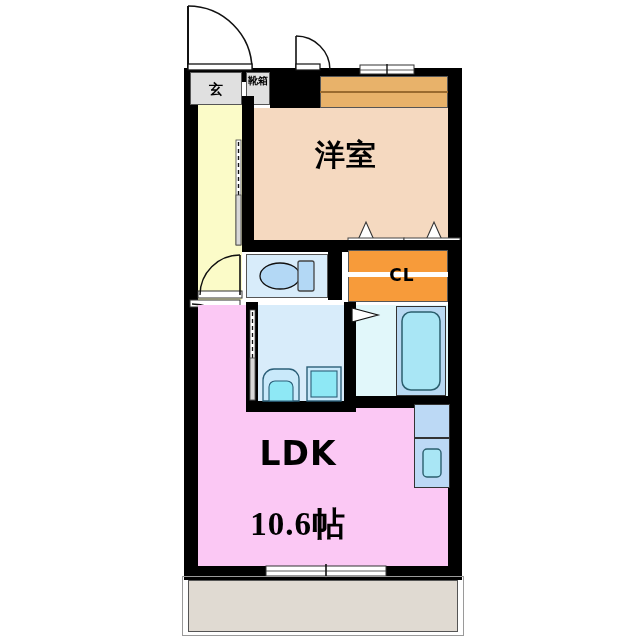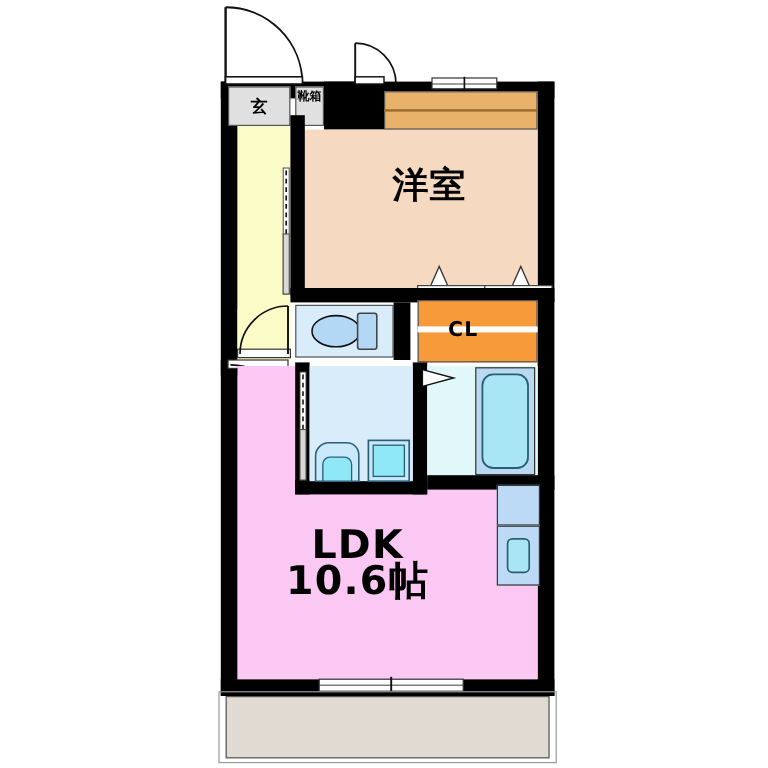--- a/index.html
+++ b/index.html
@@ -124,21 +124,21 @@
   <div class="abs" style="left:320px; top:91px; width:128px; height:2px; background:#9a6b2f;"></div>
 
   <div class="abs" style="left:360px; top:64px; width:54px; height:12px;">
     <svg width="54" height="12" viewBox="0 0 54 12">
       <rect x="0" y="1" width="54" height="9" fill="#ffffff" stroke="#333" stroke-width="1"></rect>
       <path d="M0,6 L54,6" stroke="#333" stroke-width="0.8"></path>
       <path d="M27,0 L27,12" stroke="#111" stroke-width="1.4"></path>
     </svg>
   </div>
 
-  <div class="lbl lbl-room" style="left:256px; top:140px; width:204px;">洋室</div>
+  <div class="lbl lbl-room" style="left:244px; top:140px; width:204px;">洋室</div>
 
   <div class="abs" style="left:348px; top:220px; width:114px; height:22px;">
     <svg width="114" height="22" viewBox="0 0 114 22">
       <path d="M10,20 L18,2 L26,20 Z" fill="#ffffff" stroke="#333" stroke-width="1.1"></path>
       <path d="M78,20 L86,2 L94,20 Z" fill="#ffffff" stroke="#333" stroke-width="1.1"></path>
       <rect x="0" y="18" width="56" height="6" fill="#ffffff" stroke="#444" stroke-width="1"></rect>
       <rect x="56" y="18" width="56" height="6" fill="#ffffff" stroke="#444" stroke-width="1"></rect>
     </svg>
   </div>
 
@@ -150,26 +150,26 @@
   <div class="abs" style="left:256px; top:258px; width:68px; height:36px;">
     <svg width="68" height="36" viewBox="0 0 68 36">
       <ellipse cx="24" cy="18" rx="20" ry="13" fill="#b3d8f5" stroke="#111" stroke-width="1.3"></ellipse>
       <rect x="42" y="3" width="16" height="30" rx="2" fill="#b3d8f5" stroke="#444" stroke-width="1.3"></rect>
     </svg>
   </div>
   <div class="abs wall" style="left:328px; top:252px; width:14px; height:48px;"></div>
 
   <div class="abs closet bdr-thin" style="left:348px; top:250px; width:100px; height:52px;"></div>
   <div class="abs white" style="left:348px; top:272px; width:100px; height:5px;"></div>
-  <div class="lbl lbl-cl" style="left:336px; top:267px; width:100px;">CL</div>
+  <div class="lbl lbl-cl" style="left:352px; top:267px; width:100px;">CL</div>
 
   <div class="abs room-ldk" style="left:198px; top:305px; width:250px; height:261px;"></div>
 
   <div class="lbl lbl-ldk" style="left:198px; top:437px; width:200px;">LDK</div>
-  <div class="lbl lbl-ldk" style="left:198px; top:467px; width:200px;">10.6帖</div>
+  <div class="lbl lbl-ldk" style="left:198px; top:508px; width:200px;font-family:Liberation Serif, serif;">10.6帖</div>
 
   <div class="abs" style="left:266px; top:564px; width:120px; height:14px;">
     <svg width="120" height="14" viewBox="0 0 120 14">
       <rect x="0" y="2" width="120" height="10" fill="#ffffff" stroke="#333" stroke-width="1"></rect>
       <path d="M0,7 L120,7" stroke="#333" stroke-width="0.8"></path>
       <path d="M60,0 L60,14" stroke="#111" stroke-width="1.6"></path>
     </svg>
   </div>
 
   <div class="abs wall" style="left:246px; top:302px; width:12px; height:110px;"></div>

